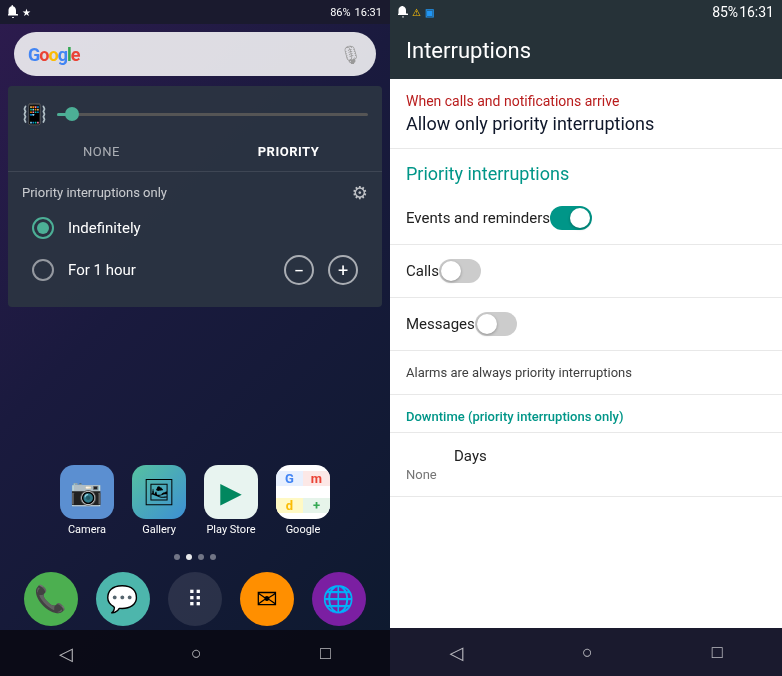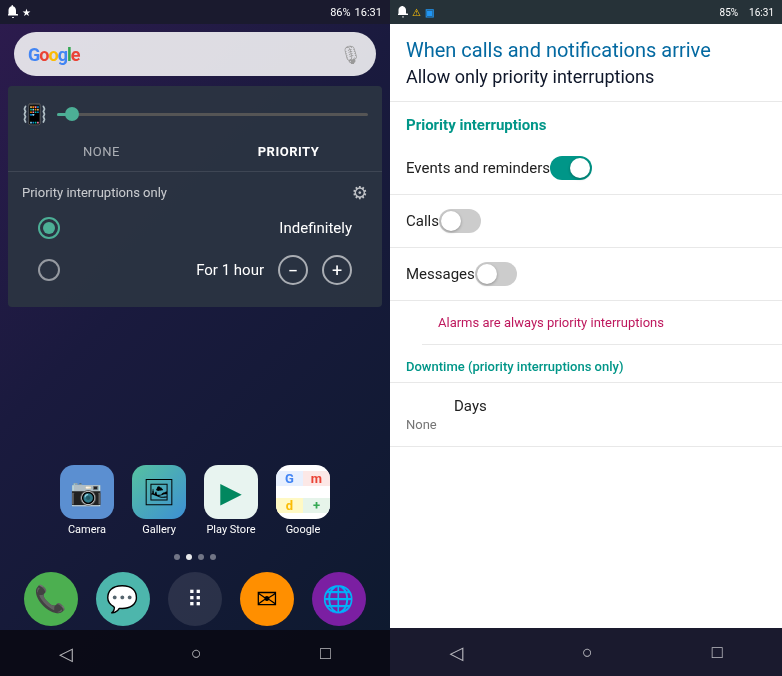--- a/index.html
+++ b/index.html
@@ -168,23 +168,22 @@
     }
     .gear-icon {
       font-size: 18px;
       color: rgba(255,255,255,0.7);
     }
 
     
     .radio-option {
       display: flex;
       align-items: center;
-      padding: 8px 30px;
+      padding: 8px 24px;
       gap: 14px;
-      text-align: right;
     }
     .radio-circle {
       width: 22px;
       height: 22px;
       border-radius: 50%;
       border: 2px solid rgba(255,255,255,0.5);
       display: flex;
       align-items: center;
       justify-content: center;
       flex-shrink: 0;
@@ -322,22 +321,22 @@
       background: #263238;
       display: flex;
       align-items: center;
       justify-content: space-between;
       padding: 0 8px;
       flex-shrink: 0;
     }
     .status-bar-right .right-icons {
       display: flex;
       align-items: center;
-      gap: 11px;
-      font-size: 10px;
+      gap: 1px;
+      font-size: 14px;
       color: #fff;
     }
 
     
     .interruptions-header {
       background: #263238;
       padding: 14px 16px 16px;
       flex-shrink: 0;
     }
     .interruptions-header h1 {
@@ -352,35 +351,35 @@
       overflow-y: auto;
       background: #fff;
     }
 
     .section-item {
       padding: 14px 16px;
       border-bottom: 1px solid #e8e8e8;
     }
 
     .section-item .item-title {
-      font-size: 20px;
-      color: #0369a1;
+      font-size: 14px;
+      color: #b91c1c;
       font-weight: 400;
     }
     .section-item .item-sub {
       font-size: 18px;
       color: #0f172a;
       margin-top: 4px;
     }
 
     .section-header {
       padding: 14px 16px 8px;
-      font-size: 15px;
+      font-size: 18px;
       color: #009688;
-      font-weight: 700;
+      font-weight: 400;
       background: #fff;
     }
 
     
     .toggle-row {
       display: flex;
       align-items: center;
       padding: 14px 16px;
       border-bottom: 1px solid #e8e8e8;
     }
@@ -425,23 +424,22 @@
     }
     .dim-section .dim-sub {
       font-size: 13px;
       color: #bdbdbd;
       margin-top: 2px;
     }
 
     .alarms-note {
       padding: 14px 16px;
       font-size: 13px;
-      color: #be185d;
+      color: #404040;
       border-bottom: 1px solid #e8e8e8;
-      margin-left: 32px;
     }
 
     .downtime-section {
       padding: 14px 16px 8px;
       font-size: 13px;
       color: #009688;
       font-weight: 500;
       background: #fff;
       border-bottom: 1px solid #e8e8e8;
     }
@@ -599,20 +597,23 @@
         </svg>
       <span style="font-size:10px;color:#ffc107;">⚠</span>
       <span style="font-size:10px;color:#2196f3;font-weight:bold;">▣</span>
     </div>
     <div class="right-icons">
       <span>85%</span>
       <span>16:31</span>
     </div>
   </div>
 
+  <div class="interruptions-header">
+    <h1>Interruptions</h1>
+  </div>
 
   <div class="content-area">
 
     <div class="section-item">
       <div class="item-title">When calls and notifications arrive</div>
       <div class="item-sub">Allow only priority interruptions</div>
     </div>
 
     <div class="section-header">Priority interruptions</div>
 

